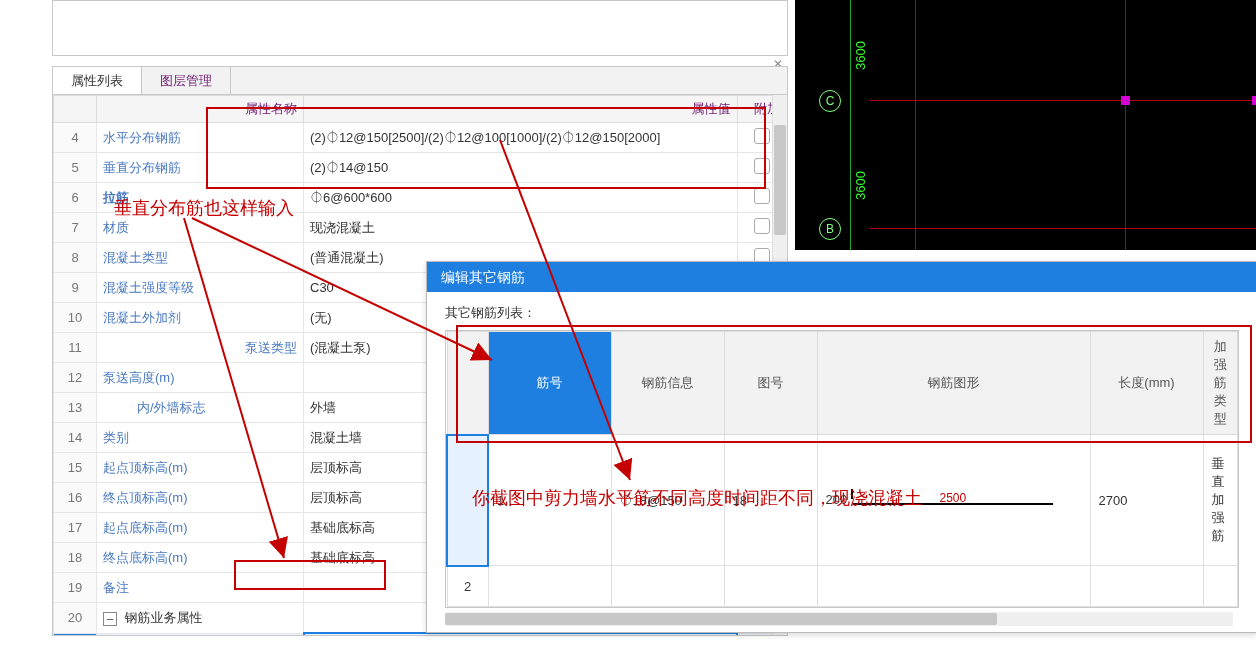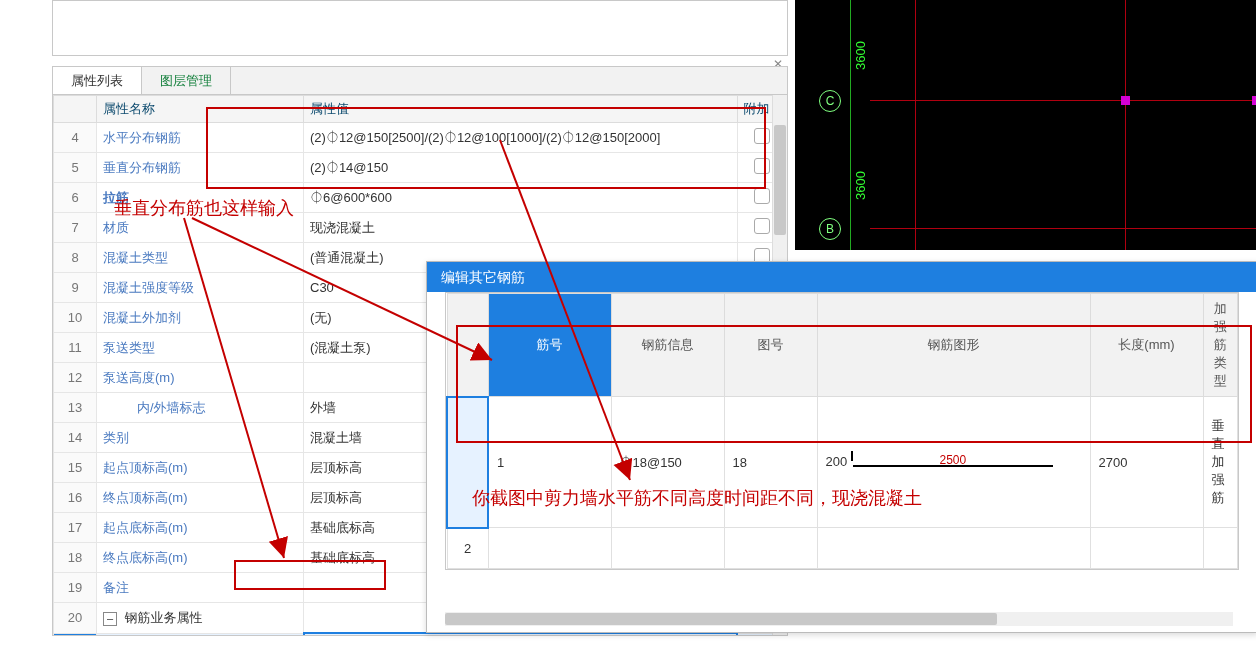--- a/index.html
+++ b/index.html
@@ -2,26 +2,26 @@
 <html><head>
 <meta charset="utf-8">
 <style>
   html,body{margin:0;padding:0;font-family:"Microsoft YaHei",Arial,sans-serif;font-size:13px;color:#333;background:#fff;overflow:hidden}
   #root{position:relative;width:1256px;height:648px}
   
   .topbox{position:absolute;left:52px;top:0;width:734px;height:54px;border:1px solid #c8c8c8;background:#fff}
   .topbox .close{position:absolute;right:4px;bottom:-16px;font-size:12px;color:#888;cursor:pointer}
   
   .tabs{position:absolute;left:52px;top:66px;width:734px;height:28px;border:1px solid #c8c8c8;border-bottom:none;background:#f2f2f2;display:flex}
-  .tab{padding:0 18px;height:28px;line-height:28px;border-right:1px solid #c8c8c8;color:#15803d}
+  .tab{padding:0 18px;height:28px;line-height:28px;border-right:1px solid #c8c8c8;color:#701a75}
   .tab.active{background:#fff;border-bottom:2px solid #fff;margin-bottom:-1px;color:#333}
   
   .grid-wrap{position:absolute;left:52px;top:94px;width:734px;height:540px;border:1px solid #c8c8c8;overflow:hidden;background:#fff}
   table.pgrid{border-collapse:collapse;width:100%;font-size:13px}
-  table.pgrid th{background:#f5f5f5;border:1px solid #dcdcdc;padding:4px 6px;font-weight:normal;color:#0c4a6e;text-align:left}
+  table.pgrid th{background:#f5f5f5;border:1px solid #dcdcdc;padding:4px 6px;font-weight:normal;color:#701a75;text-align:right}
   table.pgrid td{border:1px solid #e6e6e6;padding:4px 6px;height:21px;vertical-align:middle}
   table.pgrid td.num{width:30px;text-align:center;background:#fafafa;color:#777}
   table.pgrid td.name{width:160px;color:#4a7ac0}
   table.pgrid td.name.black{color:#333}
   table.pgrid td.val{color:#333}
   table.pgrid td.chk{width:36px;text-align:center}
   table.pgrid .chkbox{display:inline-block;width:14px;height:14px;border:1px solid #aaa;border-radius:3px}
   table.pgrid tr.sel td{background:#e6f2ff}
   table.pgrid tr.sel td.num{background:#1e7fe0;color:#fff}
   table.pgrid tr.sel td.val{border:2px solid #1e7fe0}
@@ -117,21 +117,21 @@
             <td class="chk"><span class="chkbox"></span></td>
           </tr>
           <tr>
             <td class="num">10</td>
             <td class="name" style="white-space: pre;">混凝土外加剂</td>
             <td class="val">(无)</td>
             <td class="chk"></td>
           </tr>
           <tr>
             <td class="num">11</td>
-            <td class="name" style="white-space: pre;">泵送类型</td>
+            <td class="name" style="white-space: pre; text-align: right;">泵送类型</td>
             <td class="val">(混凝土泵)</td>
             <td class="chk"></td>
           </tr>
           <tr>
             <td class="num">12</td>
             <td class="name" style="white-space: pre;">泵送高度(m)</td>
             <td class="val"></td>
             <td class="chk"></td>
           </tr>
           <tr>
@@ -204,20 +204,21 @@
   <div class="axis-bubble" style="left:24px;top:90px">C</div>
   <div class="axis-bubble" style="left:24px;top:218px">B</div>
   <span class="dim-text" style="left:58px;top:70px">3600</span>
   <span class="dim-text" style="left:58px;top:200px">3600</span>
   <div class="handle" style="left:326px;top:96px"></div>
   <div class="handle" style="left:457px;top:96px"></div>
 </div>
 
 <div class="dialog">
   <div class="dlg-title">编辑其它钢筋</div>
+  <div class="dlg-sub">其它钢筋列表：</div>
   <div class="dlg-table-wrap">
     <table class="dlg">
       <thead>
         <tr>
           <th style="width:28px"></th>
           <th class="sel" style="width:110px">筋号</th>
           <th style="width:100px">钢筋信息</th>
           <th style="width:80px">图号</th>
           <th style="width:260px">钢筋图形</th>
           <th style="width:100px">长度(mm)</th>

